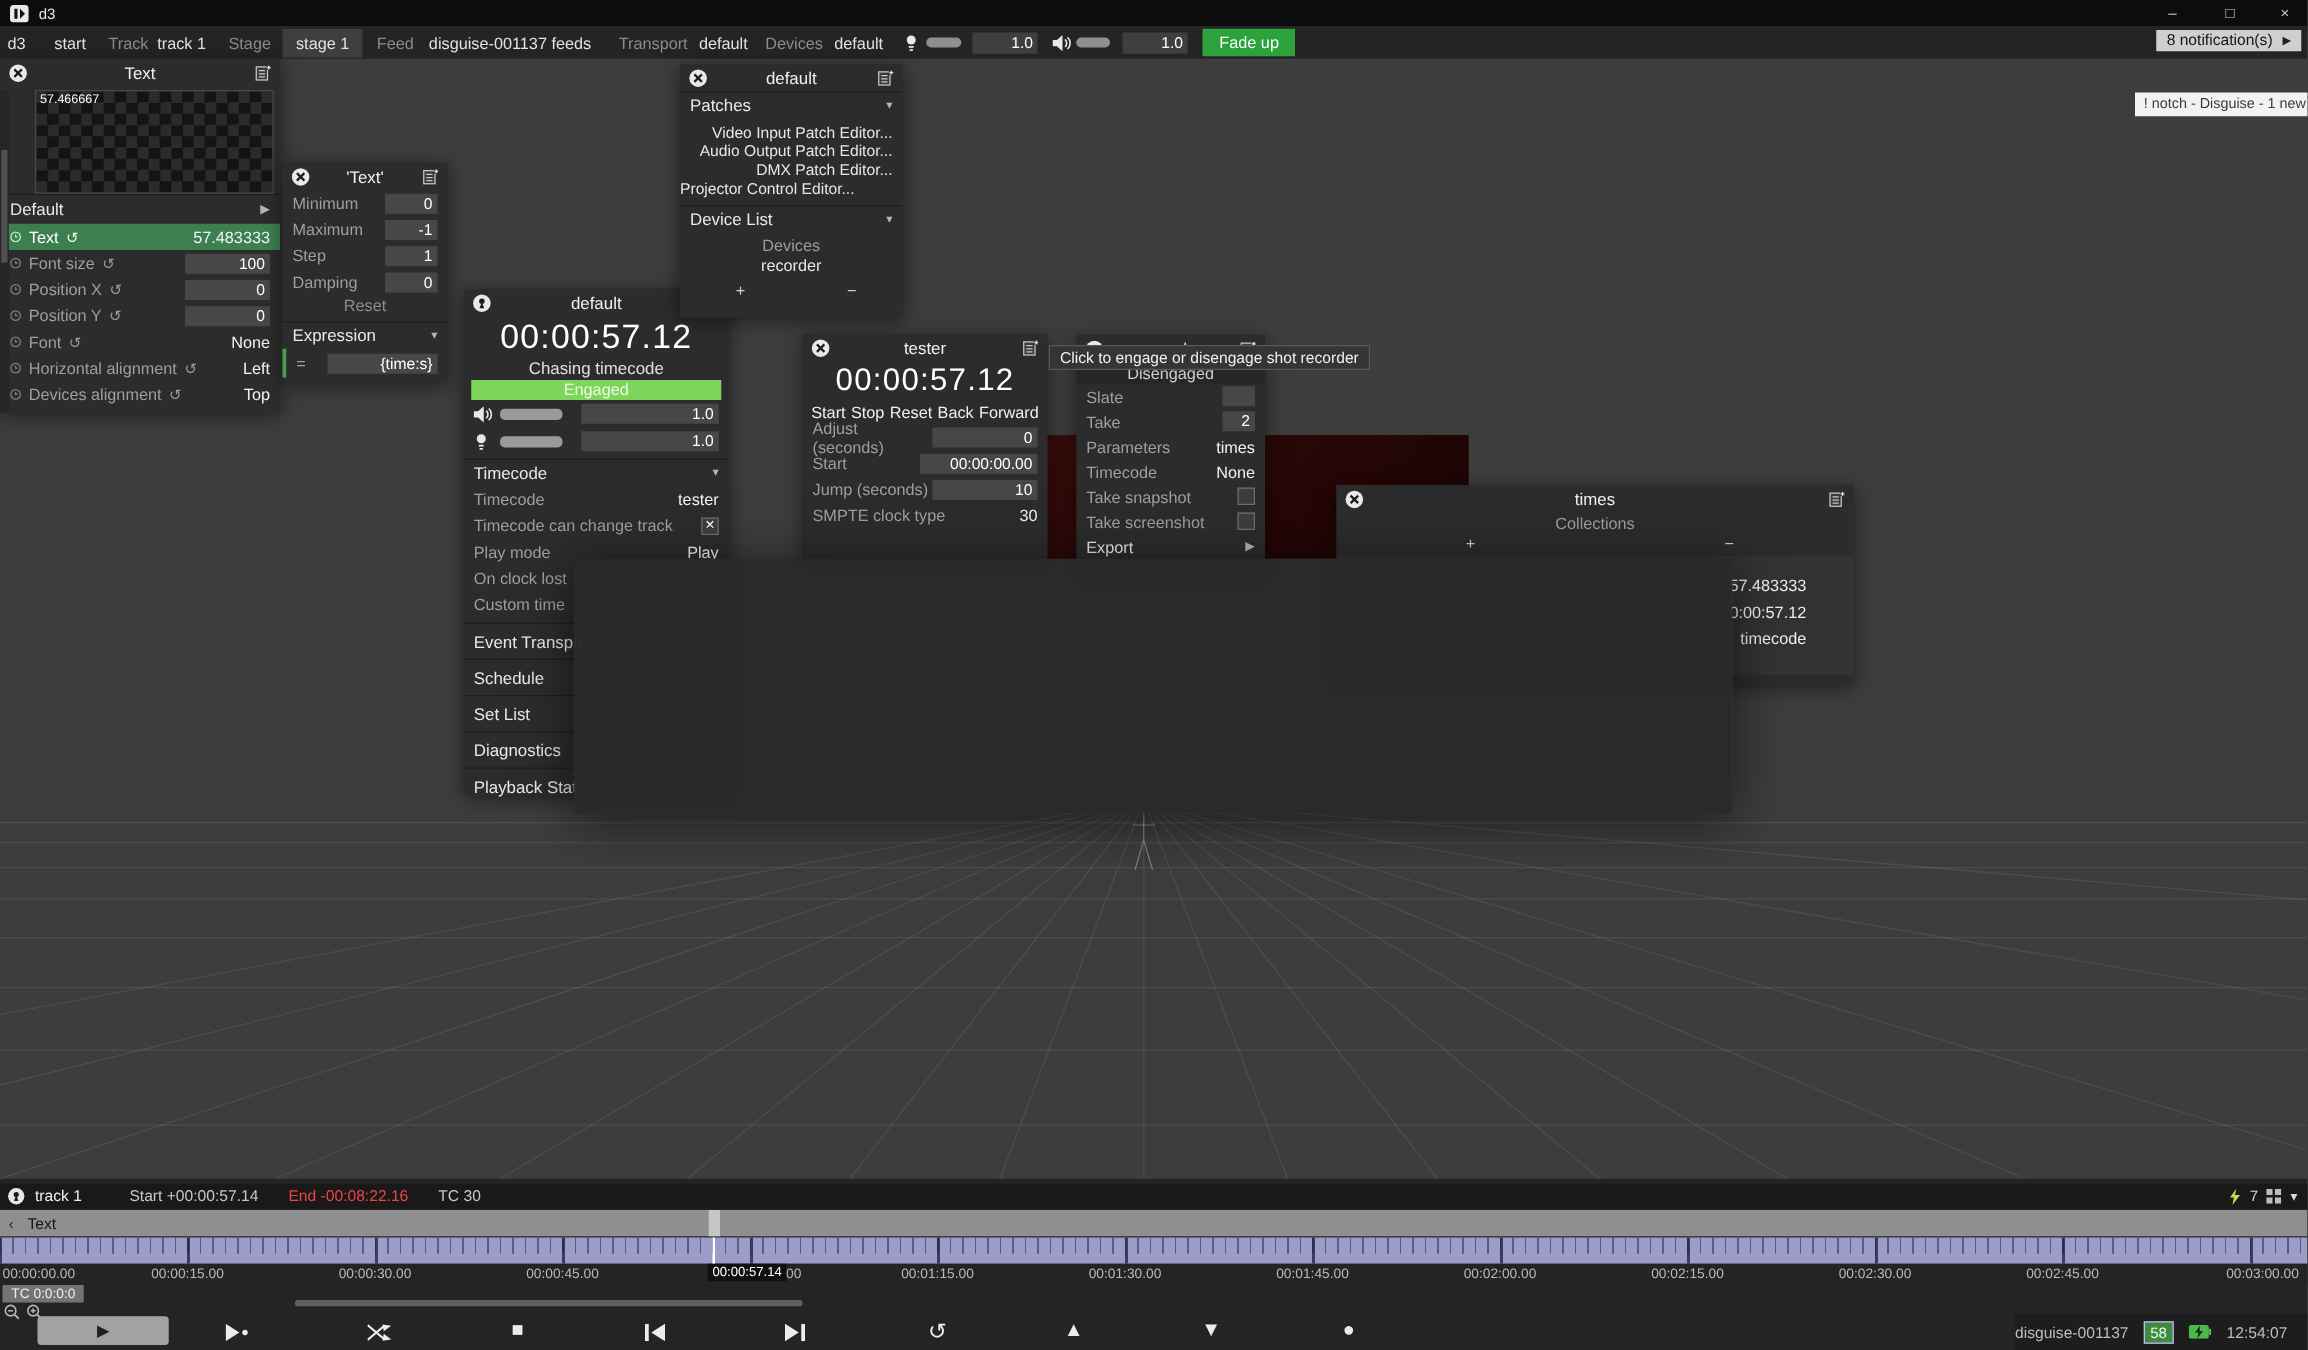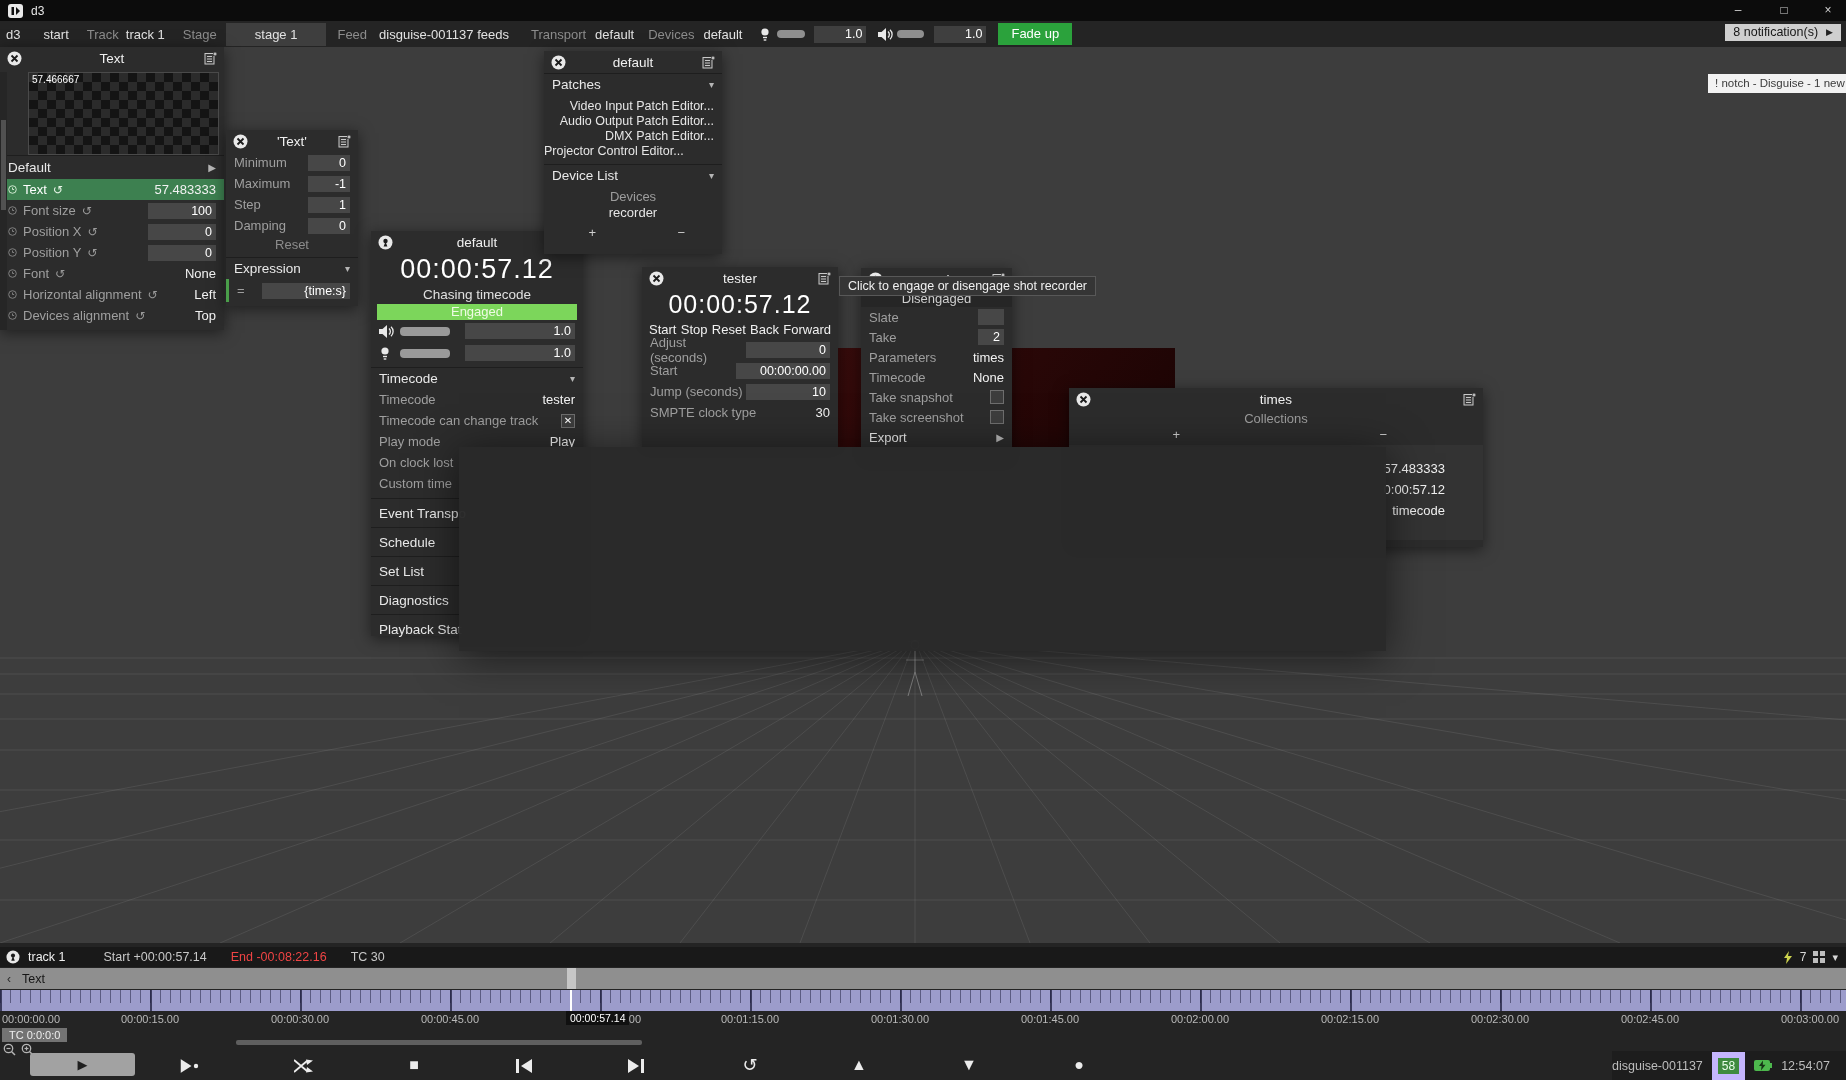--- a/index.html
+++ b/index.html
@@ -7,21 +7,21 @@
        font-family:"Liberation Sans","DejaVu Sans",sans-serif;color:#ddd;
        position:relative;-webkit-font-smoothing:antialiased}
   .abs{position:absolute}
   
   #titlebar{position:absolute;left:0;top:0;width:1846px;height:21px;background:#0c0c0c;display:flex;align-items:center}
   #titlebar .apptitle{color:#e6e6e6;font-size:12px;margin-left:8px}
   .winctl{position:absolute;top:0;height:21px;line-height:21px;color:#d0d0d0;font-size:12px;text-align:center;width:24px}
   #menubar{position:absolute;left:0;top:21px;width:1846px;height:26px;background:#242424;display:flex;align-items:center;font-size:13px}
   .mi{color:#e2e2e2;white-space:nowrap}
   .mi.dim{color:#8c8c8c}
-  .mi.active{background:#3e3e3e;padding:4px 29px}
+  .mi.active{background:#3e3e3e;padding:4px 11px}
   .mslider{width:28px;height:8px;border-radius:4px;background:#8f8f8f}
   .mbox{width:52px;height:17px;background:#3f3f3f;color:#fff;text-align:right;font-size:12.5px;line-height:17px;padding-right:4px;box-sizing:border-box}
   #fadeup{background:#2ba23c;color:#fff;height:22px;line-height:22px;padding:0 13px;font-size:13px}
   #notifbadge{position:absolute;right:5px;top:24px;background:#cfcfcf;color:#161616;font-size:12.5px;height:17px;line-height:17px;padding:0 8px;display:flex;align-items:center;gap:8px}
   #notifbadge .arr{font-size:9px;color:#222}
   #toast{position:absolute;left:1708px;top:74px;width:158px;height:19px;background:#f2f2f2;color:#3a3a3a;font-size:11.5px;line-height:19px;padding-left:7px;white-space:nowrap;overflow:hidden}
   
   #redscreen{position:absolute;left:665px;top:348px;width:510px;height:99px;background:linear-gradient(125deg,#461111 0%,#2c0808 55%,#1c0404 100%)}
   
   .panel{position:absolute;background:#2c2c2c;box-shadow:0 3px 14px rgba(0,0,0,.5);font-size:13px}
@@ -48,22 +48,22 @@
   #rulerband .minor{position:absolute;left:0;top:0;width:100%;height:13px;background:repeating-linear-gradient(to right,rgba(28,28,58,.5) 0 1px,transparent 1px 10px)}
   #rulerband .major{position:absolute;left:0;top:0;width:100%;height:21px;background:repeating-linear-gradient(to right,rgba(28,28,58,.75) 0 2px,transparent 2px 150px)}
   #rulerlabels{position:absolute;left:0;top:1011px;width:1846px;height:17px;background:#242424;overflow:hidden}
   .rlabel{position:absolute;top:2px;color:#b9b9b9;font-size:11px;transform:translateX(-50%);white-space:nowrap}
   #playheadline{position:absolute;left:570px;top:990px;width:2px;height:21px;background:#ffffff;z-index:3}
   #playheadlabel{position:absolute;left:566px;top:1011px;background:#101010;color:#fff;font-size:10.5px;padding:1px 4px;z-index:4}
   #tcbox{position:absolute;left:2px;top:1028px;background:#737373;color:#eee;font-size:11px;padding:1px 7px}
   #hthumb{position:absolute;left:236px;top:1040px;width:406px;height:5px;background:#5f5f5f;border-radius:2px}
   #playbtn{position:absolute;left:30px;top:1053px;width:105px;height:23px;background:#a2a2a2;border-radius:3px;color:#1f1f1f;font-size:13px;display:flex;align-items:center;justify-content:center}
   .tico{position:absolute;top:1056px;color:#ececec;font-size:16px;transform:translateX(-50%);line-height:18px}
-  #statuscluster{position:absolute;left:1612px;top:1051px;width:234px;height:29px;background:#1d1d1d;display:flex;align-items:center;justify-content:flex-start;gap:9px;padding-right:4px;box-sizing:border-box;font-size:12.5px;color:#bdbdbd}
-  #fpsbadge{background:#3f8a3f;border:6px solid #c4b5fd;color:#eaffea;font-size:12px;padding:0 4px;height:16px;line-height:16px}
+  #statuscluster{position:absolute;left:1612px;top:1051px;width:234px;height:29px;background:#1d1d1d;display:flex;align-items:center;justify-content:space-between;gap:9px;padding-right:16px;box-sizing:border-box;font-size:12.5px;color:#bdbdbd}
+  #fpsbadge{background:#3f8a3f;border:1px solid #c4b5fd;color:#eaffea;font-size:12px;padding:0 4px;height:16px;line-height:16px}
   
   #overlay{position:absolute;left:459px;top:447px;width:927px;height:204px;background:rgba(41,41,41,.97);box-shadow:0 6px 40px rgba(0,0,0,.55);z-index:9;color:#f2f2f2;font-size:31px;padding:52px 0 0 64px;box-sizing:border-box;line-height:42px}
   #tooltip{position:absolute;left:839px;top:276px;background:#353535;border:1px solid #585858;color:#f0f0f0;font-size:12.5px;padding:2px 8px;white-space:nowrap;z-index:8}
   .checker{background:
       repeating-conic-gradient(#141414 0% 25%, #2b2b2b 0% 50%) 0 0/18px 18px;border:1px solid #4a4a4a}
   .rowgreen{background:#3d8050}
   .rowgreen .lab{color:#fff}
   .engaged{background:#7cd65b;color:#eefbe4;text-align:center;font-size:13px;height:16px;line-height:16px;margin:0 6px}
   .stateoff{color:#cfcfcf;text-align:center;font-size:13px;height:17px;line-height:17px;background:#262626}
 </style>

